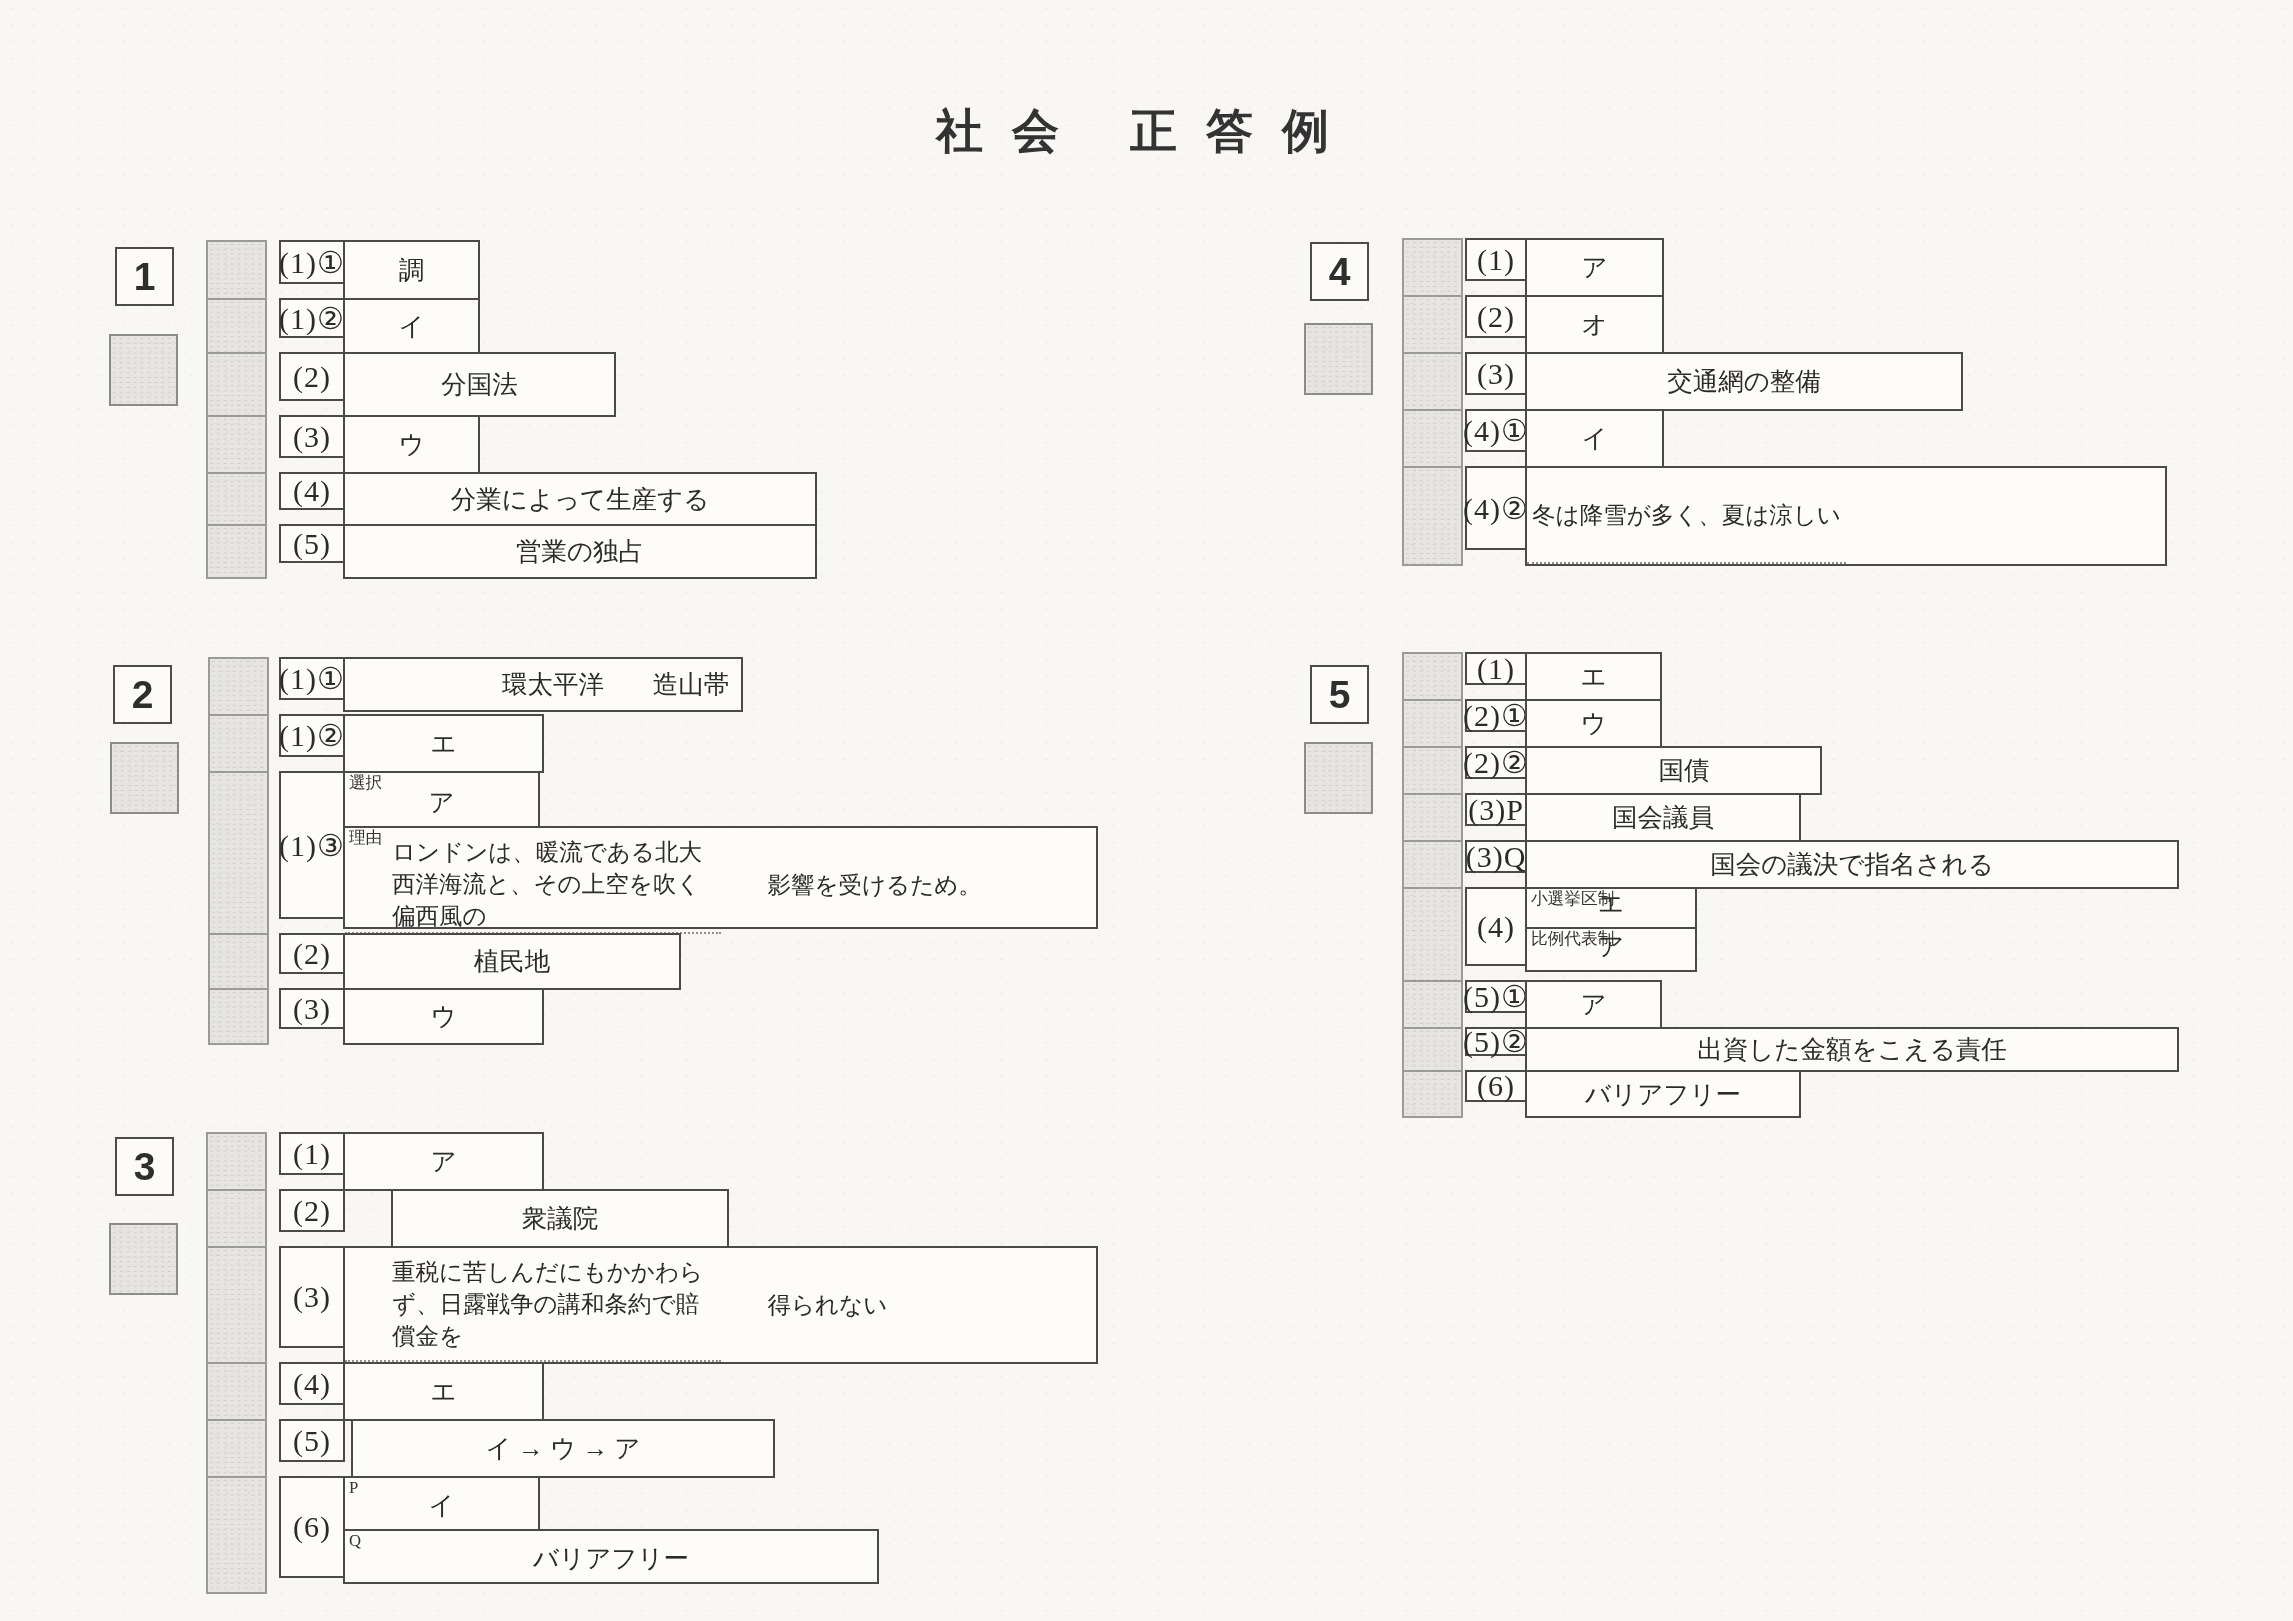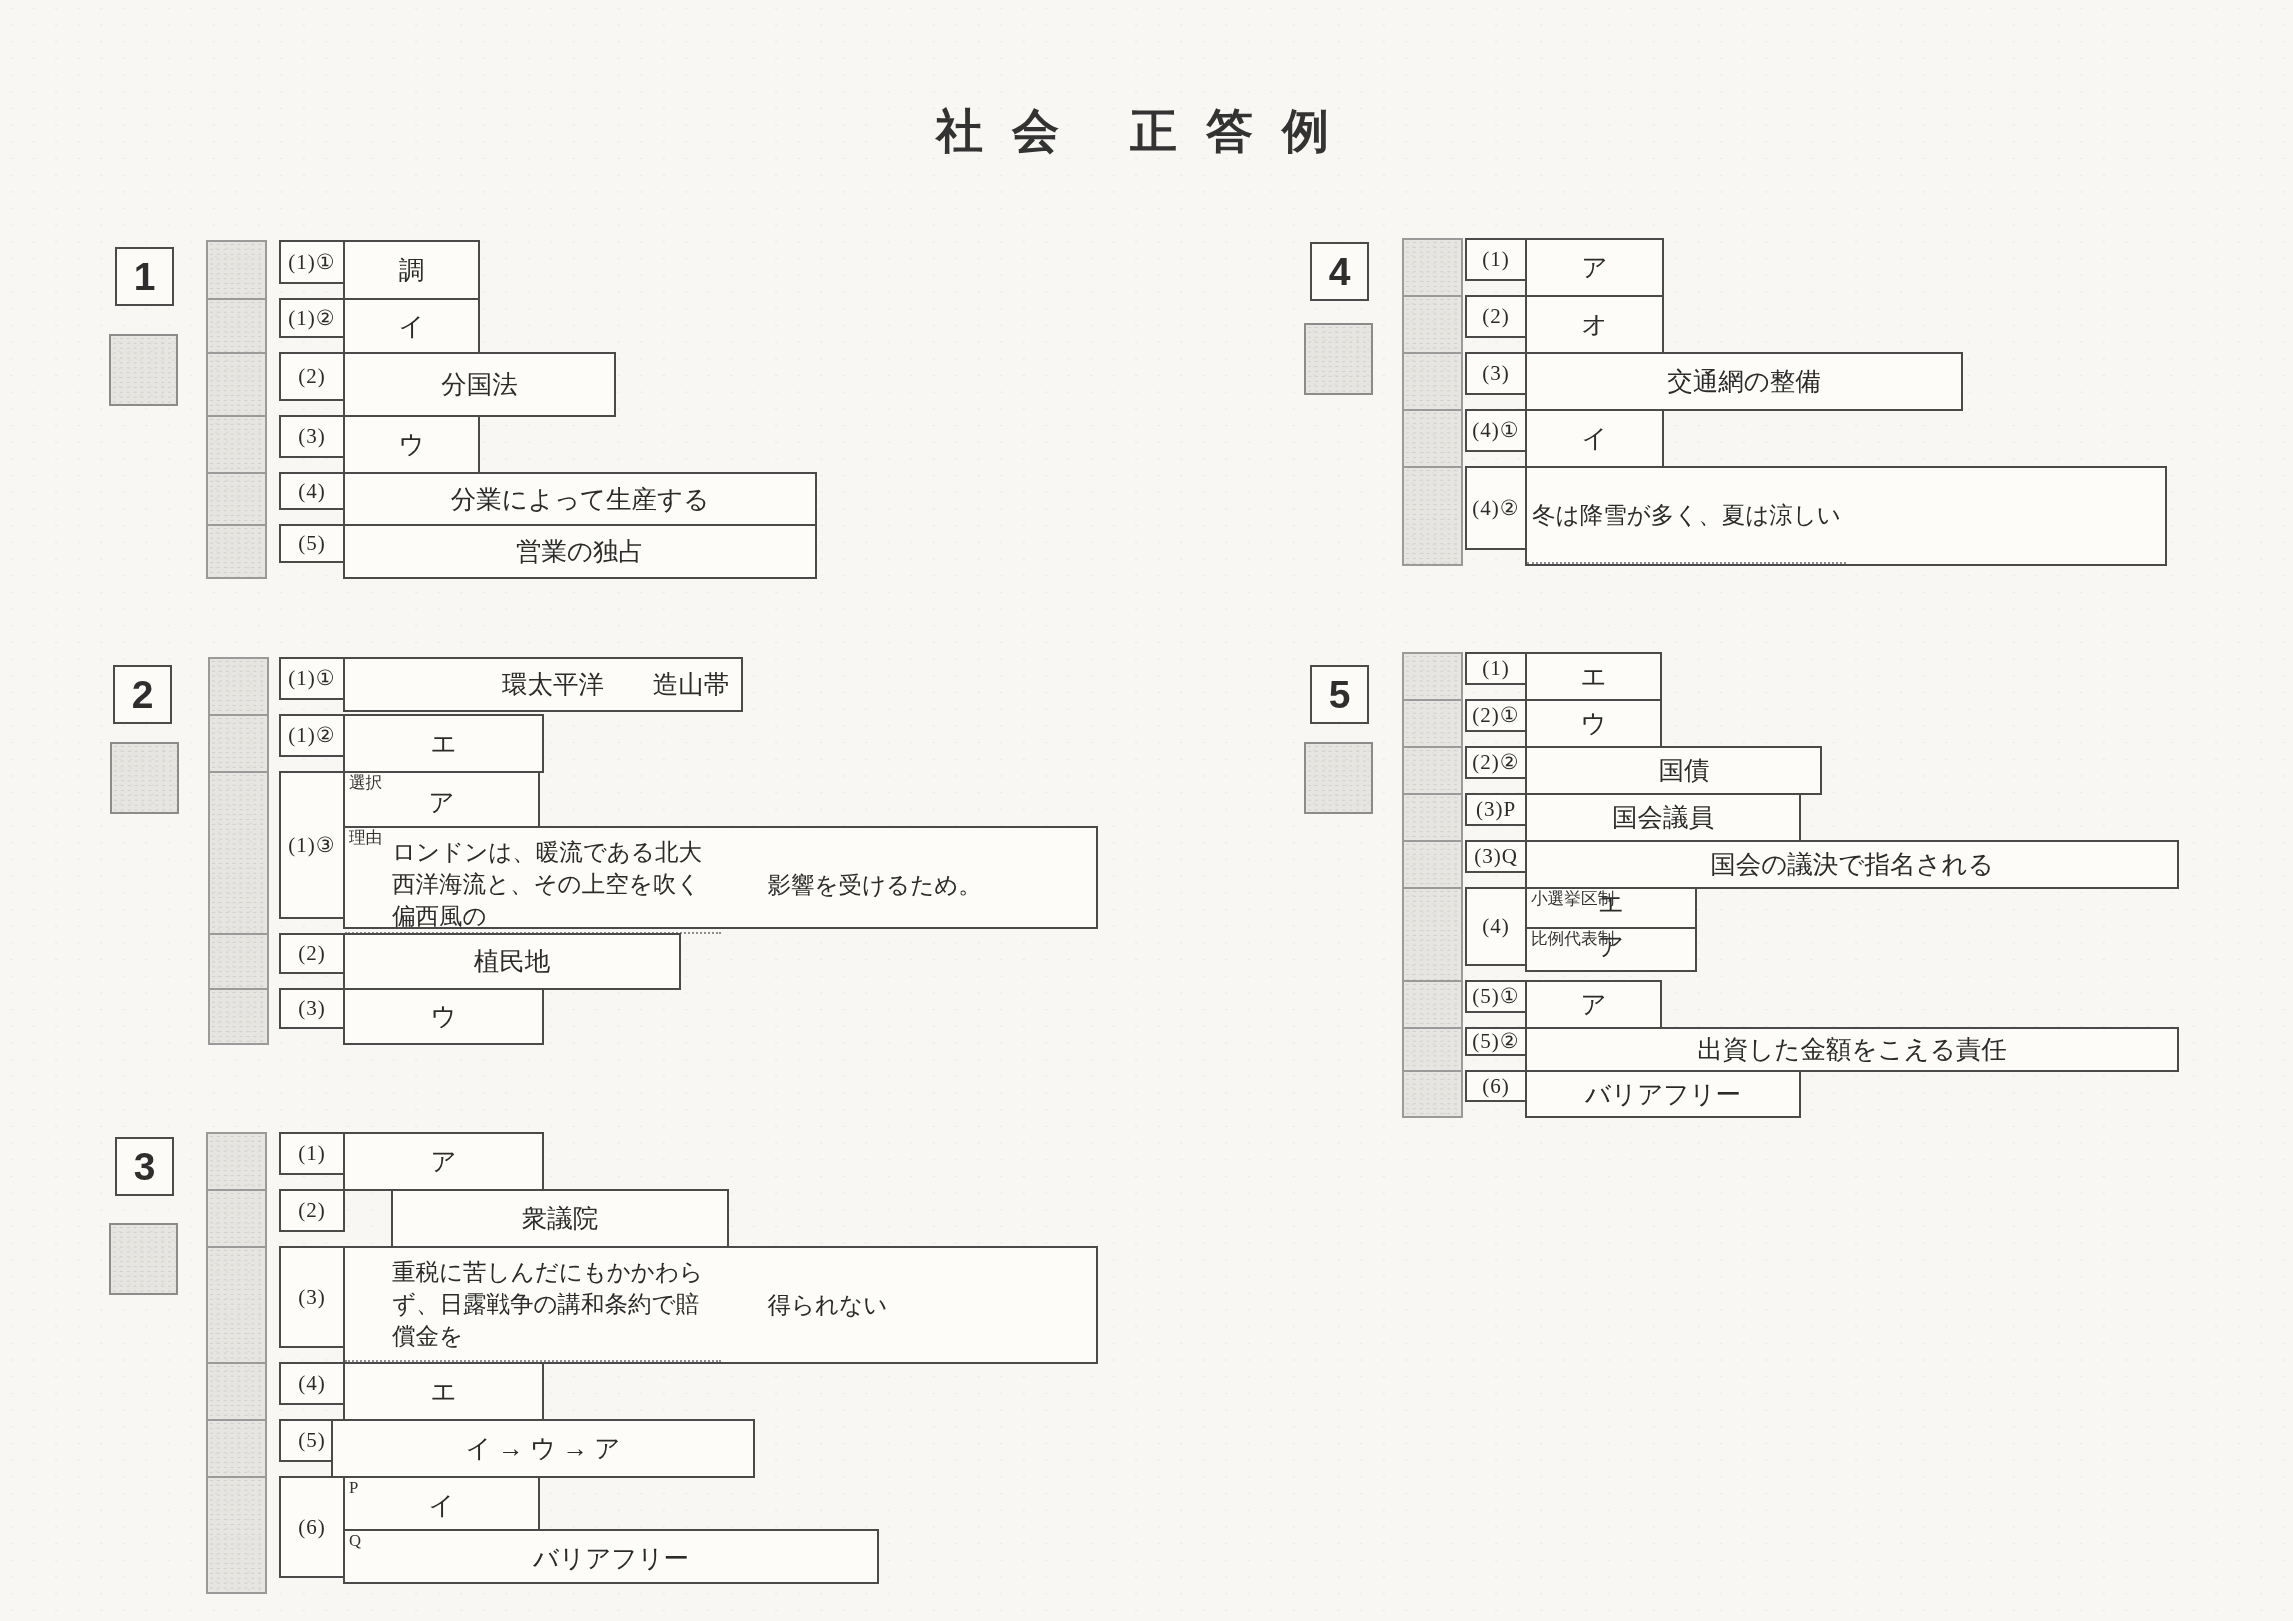--- a/index.html
+++ b/index.html
@@ -43,21 +43,21 @@
     margin-top:-2px;
   }
   .strip .scell:first-child{margin-top:0;}
   .tbl{position:absolute;}
   .row{position:relative;margin-top:-2px;}
   .row:first-child{margin-top:0;}
   .qlabel{
     position:absolute;left:0;top:0;bottom:16px;
     background:#fdfcf9;border:2px solid #4a4a4a;
     display:flex;align-items:center;justify-content:center;
-    font-size:21px;letter-spacing:1px;white-space:nowrap;
+    font-size:30px;letter-spacing:1px;white-space:nowrap;
   }
   .cells{position:absolute;top:0;}
   .cell{
     position:relative;
     background:#fdfcf9;border:2px solid #4a4a4a;
     margin-top:-2px;
     display:flex;align-items:center;justify-content:center;
     font-size:25.5px;
   }
   .cell:first-child{margin-top:0;}
@@ -244,21 +244,21 @@
         <div class="row" style="height: 59px;">
           <div class="qlabel" style="width: 62px;">(4)</div>
           <div class="cells" style="left: 64px;">
             <div class="cell" style="width: 197px; height: 55px;">
               <div>エ</div>
             </div>
           </div>
         </div>
         <div class="row" style="height: 59px;">
           <div class="qlabel" style="width: 62px;">(5)</div>
-          <div class="cells" style="left: 52px; border-radius: 20px;">
+          <div class="cells" style="left: 72px; border-radius: 20px;">
             <div class="cell" style="width: 420px; height: 55px;">
               <div>イ → ウ → ア</div>
             </div>
           </div>
         </div>
         <div class="row" style="height: 118px;">
           <div class="qlabel" style="width: 62px;">(6)</div>
           <div class="cells" style="left: 64px;">
             <div class="cell tagged" style="width: 197px; height: 55px;">
               <div class="tag">P</div>

